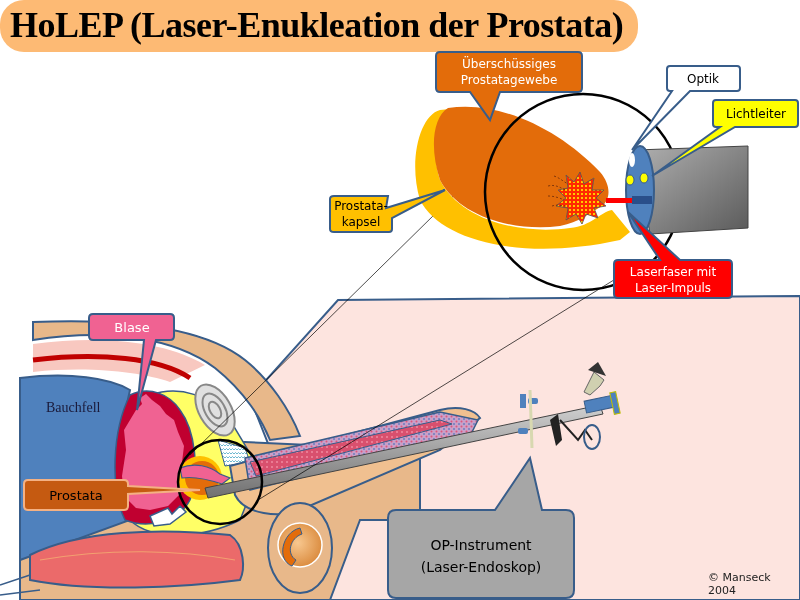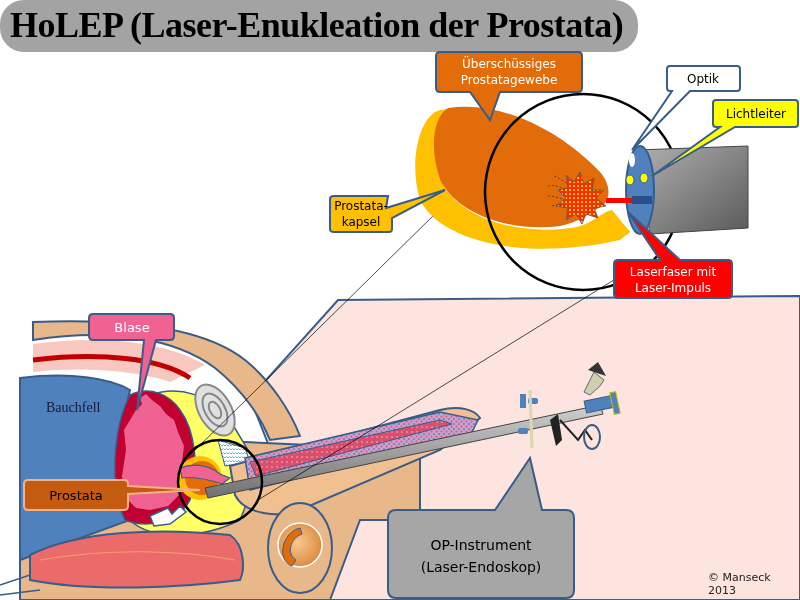--- a/index.html
+++ b/index.html
@@ -1,17 +1,17 @@
 <!DOCTYPE html>
 <html><head>
 <meta charset="utf-8">
 <style>
   html, body { margin:0; padding:0; }
   body { width:800px; height:600px; position:relative; overflow:hidden; background:#ffffff; font-family:"Liberation Sans", sans-serif; }
-  .title-bar { position:absolute; left:0; top:0; width:638px; height:52px; background:#a3a3a3;border-radius:24px; }
+  .title-bar { position:absolute; left:0; top:0; width:638px; height:52px; background:#fdba74;border-radius:24px; }
   .title-text { position:absolute; left:10px; top:4px; font-family:"Liberation Serif", serif; font-weight:bold; font-size:36px; color:#000; letter-spacing:-0.5px; white-space:nowrap; }
   svg.diagram { position:absolute; left:0; top:0; }
   .callout-text { font-family:"DejaVu Sans", sans-serif; }
   .copyright { position:absolute; left:708px; top:571px; font-size:11px; color:#222; font-family:"DejaVu Sans", sans-serif; }
 </style>
 </head>
 <body>
 
 <div class="title-bar">
   <div class="title-text">HoLEP (Laser-Enukleation der Prostata)</div>
@@ -181,13 +181,13 @@
     <text class="callout-text" x="76" y="500" text-anchor="middle" font-size="13" fill="#000">Prostata</text>
   </g>
 
   <g>
     <path d="M396,510 L495,510 L530,458 L542,510 L566,510 Q574,510 574,518 L574,590 Q574,598 566,598 L396,598 Q388,598 388,590 L388,518 Q388,510 396,510 Z" fill="#a6a6a6" stroke="#385d8a" stroke-width="2"></path>
     <text class="callout-text" x="481" y="550" text-anchor="middle" font-size="14" fill="#000">OP-Instrument</text>
     <text class="callout-text" x="481" y="572" text-anchor="middle" font-size="14" fill="#000">(Laser-Endoskop)</text>
   </g>
 </svg>
 
-<div class="copyright">© Manseck 2013</div>
+<div class="copyright">© Manseck 2004</div>
 
 </body></html>

